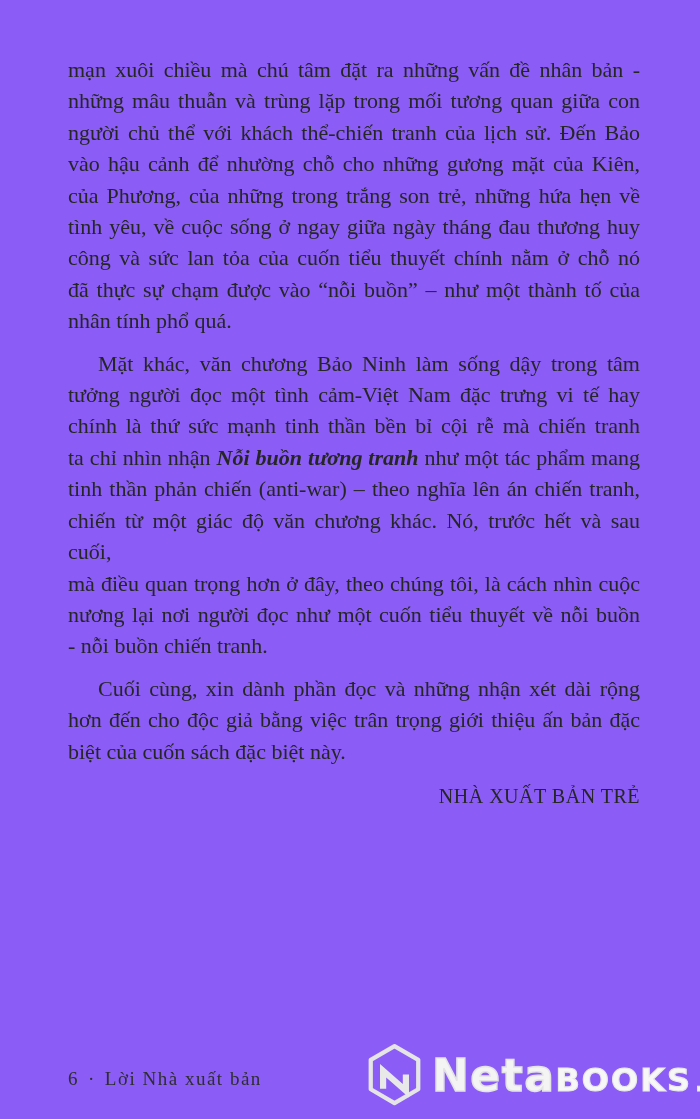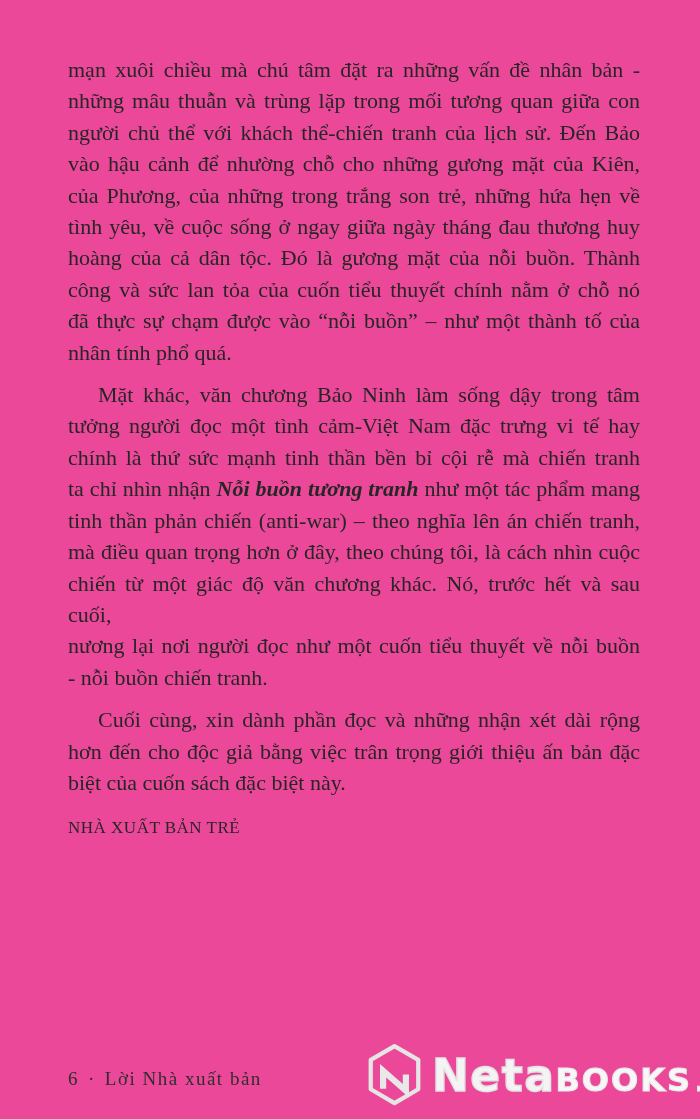--- a/index.html
+++ b/index.html
@@ -1,20 +1,20 @@
 <!DOCTYPE html>
 <html><head>
 <meta charset="utf-8">
 <style>
   html, body { margin: 0; padding: 0; background: #fdfdfd; }
   .page {
     position: relative;
     width: 700px;
     height: 1119px;
-    background: #ec4899;
+    background: #8b5cf6;
     overflow: hidden;
     font-family: "Liberation Serif", "DejaVu Serif", serif;
     color: #262626;
   }
   .text-block {
     position: absolute;
     left: 68px;
     top: 54px;
     width: 572px;
     font-size: 22px;
@@ -25,21 +25,22 @@
     text-align: justify;
     text-align-last: justify;
     text-justify: inter-word;
   }
   .line.para-end { text-align-last: left; }
   .line.indent { padding-left: 30px; }
   .book-title { font-weight: bold; font-style: italic; }
   .italic { }
   .signature {
     margin-top: 14px;
-    font-size: 17px;
+    text-align: right;
+    font-size: 20px;
     letter-spacing: 0.5px;
   }
   .footer {
     position: absolute;
     left: 68px;
     top: 1068px;
     font-size: 19px;
     letter-spacing: 1.5px;
     color: #2e2e2e;
     white-space: nowrap;
@@ -76,34 +77,33 @@
 
   <main class="text-block">
 
     <section class="para">
       <div class="line">mạn xuôi chiều mà chú tâm đặt ra những vấn đề nhân bản -</div>
       <div class="line">những mâu thuẫn và trùng lặp trong mối tương quan giữa con</div>
       <div class="line">người chủ thể với khách thể-chiến tranh của lịch sử. Đến Bảo</div>
       <div class="line">vào hậu cảnh để nhường chỗ cho những gương mặt của Kiên,</div>
       <div class="line">của Phương, của những trong trắng son trẻ, những hứa hẹn về</div>
       <div class="line">tình yêu, về cuộc sống ở ngay giữa ngày tháng đau thương huy</div>
-      <div class="line">hoàng của cả dân tộc. Đó là gương mặt của nỗi buồn. Thành</div>
       <div class="line">công và sức lan tỏa của cuốn tiểu thuyết chính nằm ở chỗ nó</div>
       <div class="line">đã thực sự chạm được vào “nỗi buồn” – như một thành tố của</div>
       <div class="line para-end">nhân tính phổ quá.</div>
     </section>
 
     <section class="para">
       <div class="line indent">Mặt khác, văn chương Bảo Ninh làm sống dậy trong tâm</div>
       <div class="line">tưởng người đọc một tình cảm-Việt Nam đặc trưng vi tế hay</div>
       <div class="line">chính là thứ sức mạnh tinh thần bền bỉ cội rễ mà chiến tranh</div>
       <div class="line"><span>ta chỉ nhìn nhận </span><span class="book-title">Nỗi buồn tương tranh</span><span> như một tác phẩm mang</span></div>
       <div class="line"><span>tinh thần phản chiến (</span><span class="italic">anti-war</span><span>) – theo nghĩa lên án chiến tranh,</span></div>
+      <div class="line">chiến từ một giác độ văn chương khác. Nó, trước hết và sau cuối,</div>
       <div class="line">mà điều quan trọng hơn ở đây, theo chúng tôi, là cách nhìn cuộc</div>
-      <div class="line">chiến từ một giác độ văn chương khác. Nó, trước hết và sau cuối,</div>
       <div class="line">nương lại nơi người đọc như một cuốn tiểu thuyết về nỗi buồn</div>
       <div class="line para-end">- nỗi buồn chiến tranh.</div>
     </section>
 
     <section class="para">
       <div class="line indent">Cuối cùng, xin dành phần đọc và những nhận xét dài rộng</div>
       <div class="line">hơn đến cho độc giả bằng việc trân trọng giới thiệu ấn bản đặc</div>
       <div class="line para-end">biệt của cuốn sách đặc biệt này.</div>
     </section>
 

